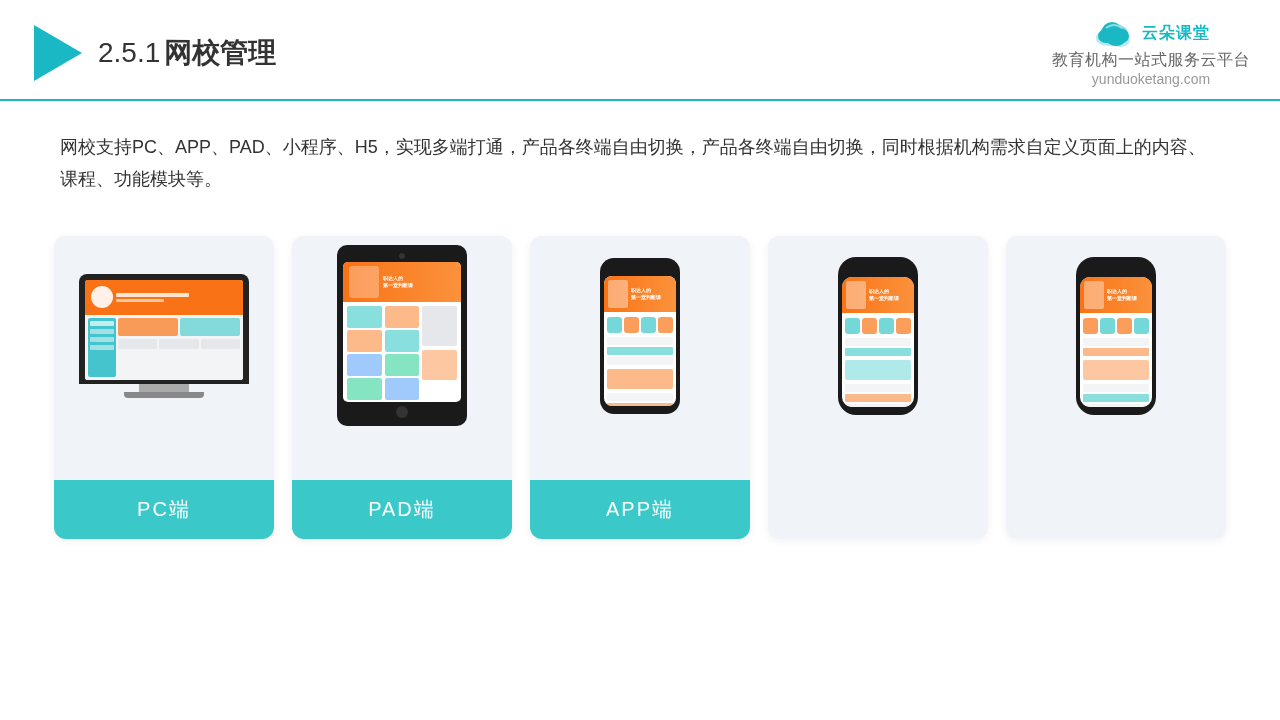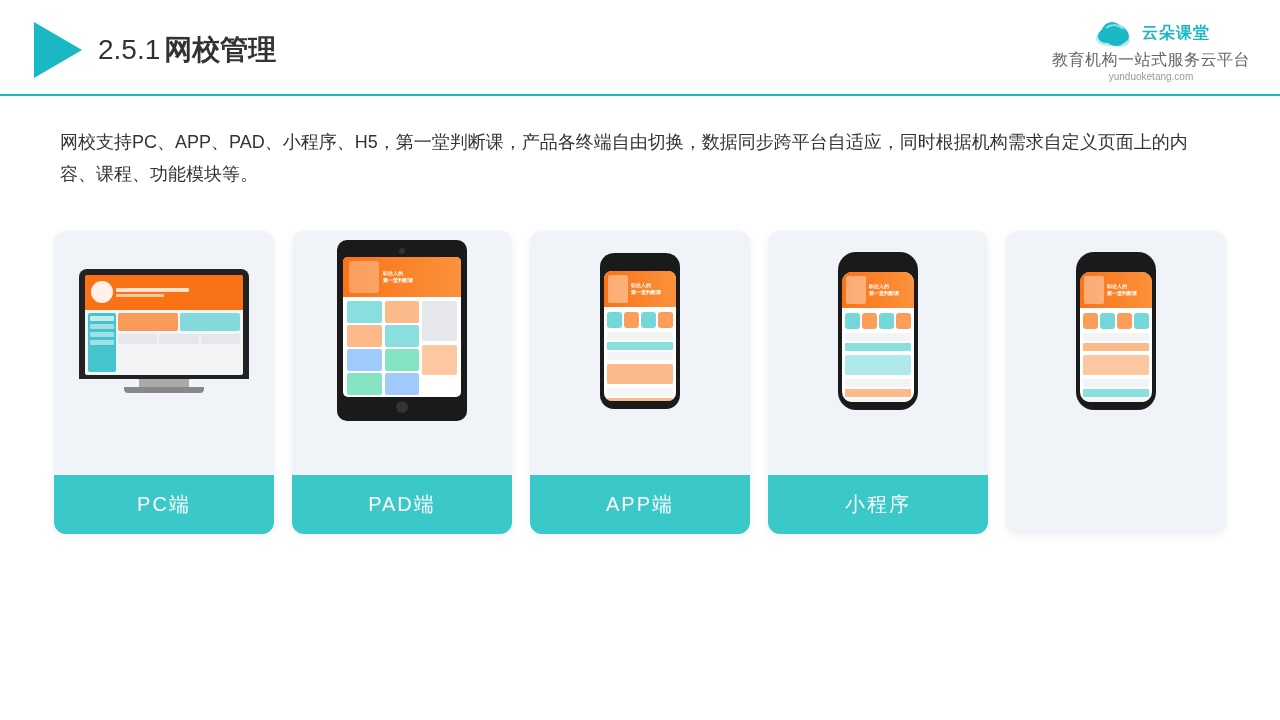--- a/index.html
+++ b/index.html
@@ -62,21 +62,21 @@
       letter-spacing: 1px;
     }
     .logo-sub {
       font-size: 16px;
       color: #666;
       text-align: center;
       letter-spacing: 0.5px;
       margin-top: 2px;
     }
     .logo-domain {
-      font-size: 10px;
+      font-size: 14px;
       color: #999;
       text-align: center;
     }
 
     
     .description {
       padding: 30px 60px 20px 60px;
       font-size: 18px;
       color: #333;
       line-height: 1.8;
@@ -357,21 +357,21 @@
         <path d="M14 10 Q22 4 30 10" stroke="#fff" stroke-width="2" fill="none" opacity="0.5"></path>
       </svg>
       <span class="logo-text-main">云朵课堂</span>
     </div>
     <div class="logo-sub">教育机构一站式服务云平台</div>
     <div class="logo-domain">yunduoketang.com</div>
   </div>
 </div>
 
 <div class="description">
-  <p>网校支持PC、APP、PAD、小程序、H5，第一堂判断课，产品各终端自由切换，数据同步跨平台自适应，同时根据机构需求自定义页面上的内容、课程、功能模块等。</p>
+  <p>网校支持PC、APP、PAD、小程序、H5，实现多端打通，产品各终端自由切换，产品各终端自由切换，同时根据机构需求自定义页面上的内容、课程、功能模块等。</p>
 </div>
 
 <div class="cards-container">
 
   <div class="card">
     <div class="card-image-area">
       <div class="pc-mockup">
         <div class="pc-screen-outer">
           <div class="pc-screen-inner">
             <div class="pc-screen-content">
@@ -517,21 +517,20 @@
               <div style="height:20px;background:#3ac8c8;border-radius:2px;opacity:0.4;margin:2px 0;"></div>
               <div class="phone-row"></div>
               <div class="phone-row orange"></div>
               <div class="phone-row"></div>
 
             </div>
           </div>
         </div>
       </div>
     </div>
-    <div class="card-label">小程序</div>
   </div>
 
   <div class="card">
     <div class="card-image-area">
       <div class="phone-mockup">
         <div class="phone-outer" style="border-radius:18px;">
           <div class="phone-notch" style="width:28px;background:#1a1a1a;margin-bottom:6px;"></div>
           <div class="phone-screen" style="border-radius:10px;">
             <div class="phone-screen-top">
               <div style="display:flex;align-items:center;gap:3px;">

